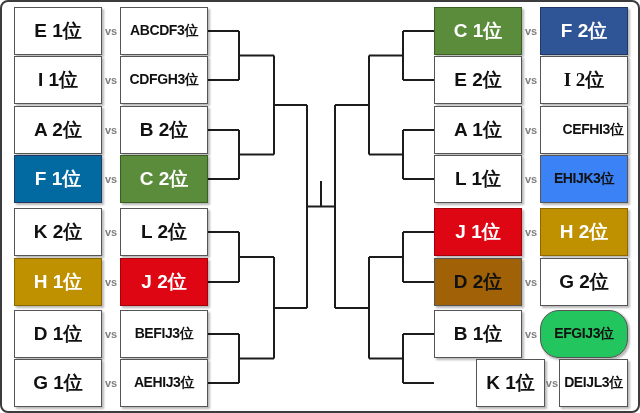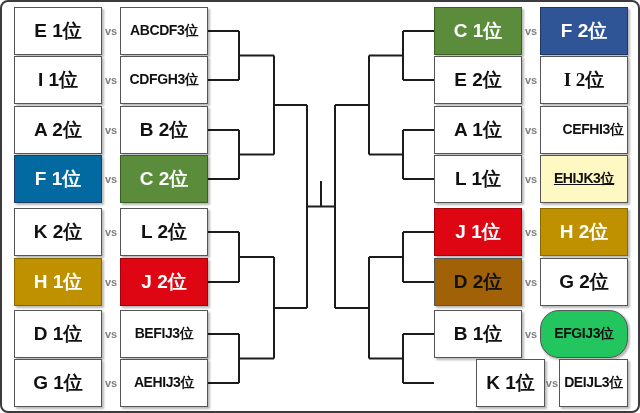--- a/index.html
+++ b/index.html
@@ -166,21 +166,21 @@
     <div class="vs">vs</div>
     <div class="box small" style="background: rgb(255, 255, 255); color: rgb(17, 17, 17); border-color: rgb(85, 85, 85); padding-left: 18px;">
         <span>CEFHI3位</span>
       </div>
   </div>
   <div class="match" style="left:432px;top:158px">
     <div class="box" style="background: rgb(255, 255, 255); color: rgb(17, 17, 17); border-color: rgb(85, 85, 85);">
         <span>L 1位</span>
       </div>
     <div class="vs">vs</div>
-    <div class="box small" style="background: #fef9c3; color: rgb(17, 17, 17); border-color: rgb(85, 85, 85); text-decoration: underline;">
+    <div class="box small" style="background: #3b82f6; color: rgb(17, 17, 17); border-color: rgb(85, 85, 85);">
         <span>EHIJK3位</span>
       </div>
   </div>
   <div class="match" style="left:432px;top:211px">
     <div class="box" style="background: rgb(222, 6, 19); color: rgb(255, 255, 255); border-color: rgb(163, 0, 9);">
         <span>J 1位</span>
       </div>
     <div class="vs">vs</div>
     <div class="box" style="background: rgb(191, 144, 0); color: rgb(255, 255, 255); border-color: rgb(138, 104, 0);">
         <span>H 2位</span>

